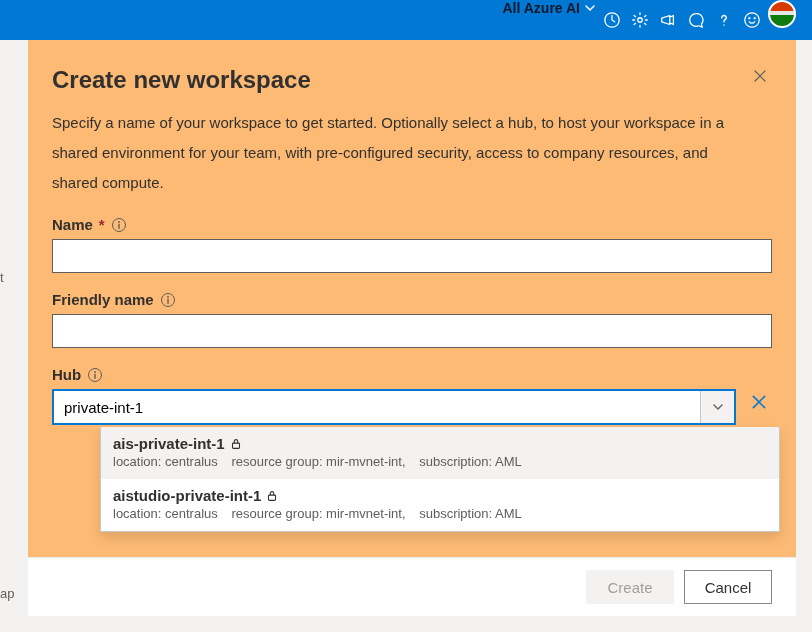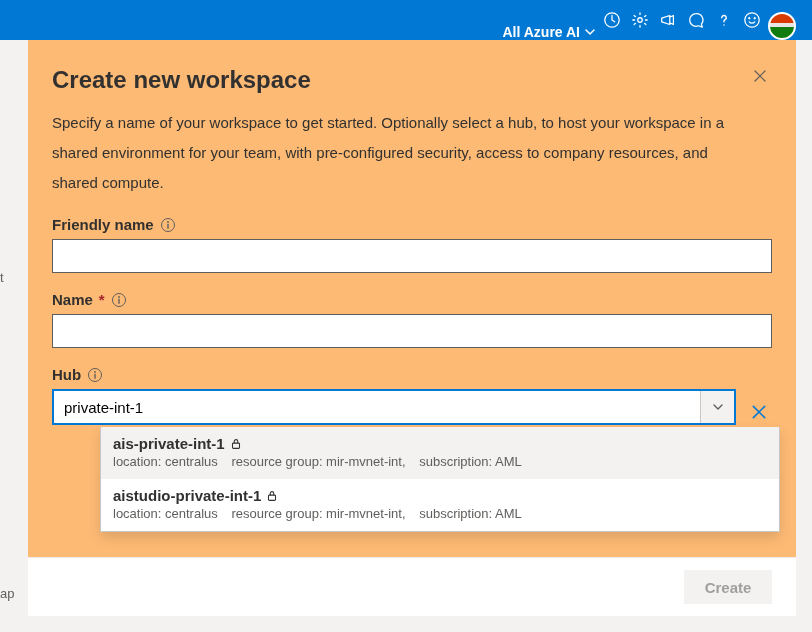--- a/index.html
+++ b/index.html
@@ -13,25 +13,25 @@
     height: 632px;
     overflow: hidden;
     position: relative;
   }
 
   
   .topbar {
     height: 40px;
     background: #0078d4;
     display: flex;
-    align-items: flex-end;
+    align-items: flex-start;
     justify-content: flex-end;
     padding: 0 16px;
     gap: 4px;
-    color: #ffffff;
+    color: #0f172a;
   }
   .scope-switcher {
     display: flex;
     align-items: center;
     gap: 4px;
     font-weight: 600;
     font-size: 14px;
     cursor: pointer;
   }
   .topbar .icon-btn {
@@ -115,21 +115,21 @@
     height: 34px;
     border: 1px solid #605e5c;
     padding: 4px 8px;
     font-size: 14px;
     font-family: inherit;
     outline: none;
   }
 
   .hub-row {
     display: flex;
-    align-items: flex-end;
+    align-items: flex-start;
     gap: 10px;
   }
   .hub-combo {
     flex: 1;
     display: flex;
     border: 2px solid #0078d4;
     height: 36px;
     position: relative;
   }
   .hub-combo input {
@@ -200,21 +200,21 @@
     display: flex;
     justify-content: flex-end;
     gap: 10px;
     background: #fff;
   }
   .btn {
     height: 34px;
     min-width: 88px;
     padding: 0 18px;
     font-size: 15px;
-    font-weight: 700;
+    font-weight: 400;
     font-family: inherit;
     cursor: pointer;
   }
   .btn-primary {
     background: #f3f2f1;
     color: #a19f9d;
     border: none;
     cursor: default;
   }
   .btn-secondary {
@@ -280,36 +280,36 @@
     <div class="close-x">
       <svg width="16" height="16" viewBox="0 0 16 16">
           <path d="M3 3l10 10M13 3L3 13" stroke="#605e5c" stroke-width="1.2" stroke-linecap="round"></path>
         </svg>
     </div>
   </div>
   <div class="panel-desc">Specify a name of your workspace to get started. Optionally select a hub, to host your workspace in a shared environment for your team, with pre-configured security, access to company resources, and shared compute.</div>
 
   <div class="field">
     <div class="field-label-row">
-      <span>Friendly name</span>
+      <span>Name</span>
+      <span class="required-star">*</span>
       <span class="info-icon">
         <svg width="16" height="16" viewBox="0 0 16 16" fill="none">
             <circle cx="8" cy="8" r="6.5" stroke="#605e5c" stroke-width="1"></circle>
             <circle cx="8" cy="5" r="0.9" fill="#605e5c"></circle>
             <rect x="7.3" y="6.8" width="1.4" height="5" fill="#605e5c"></rect>
           </svg>
       </span>
     </div>
     <input class="text-input" type="text" value="" style="">
   </div>
 
   <div class="field">
     <div class="field-label-row">
-      <span>Name</span>
-      <span class="required-star">*</span>
+      <span>Friendly name</span>
       <span class="info-icon">
         <svg width="16" height="16" viewBox="0 0 16 16" fill="none">
             <circle cx="8" cy="8" r="6.5" stroke="#605e5c" stroke-width="1"></circle>
             <circle cx="8" cy="5" r="0.9" fill="#605e5c"></circle>
             <rect x="7.3" y="6.8" width="1.4" height="5" fill="#605e5c"></rect>
           </svg>
       </span>
     </div>
     <input class="text-input" type="text" value="" style="">
   </div>
@@ -372,14 +372,15 @@
       <div class="clear-hub">
         <svg width="18" height="18" viewBox="0 0 16 16">
             <path d="M3 3l10 10M13 3L3 13" stroke="#0078d4" stroke-width="1.4" stroke-linecap="round"></path>
           </svg>
       </div>
     </div>
   </div>
 
   <div class="footer">
     <button class="btn btn-primary" disabled="">Create</button>
+    <button class="btn btn-secondary">Cancel</button>
   </div>
 </div>
 
 </body></html>

